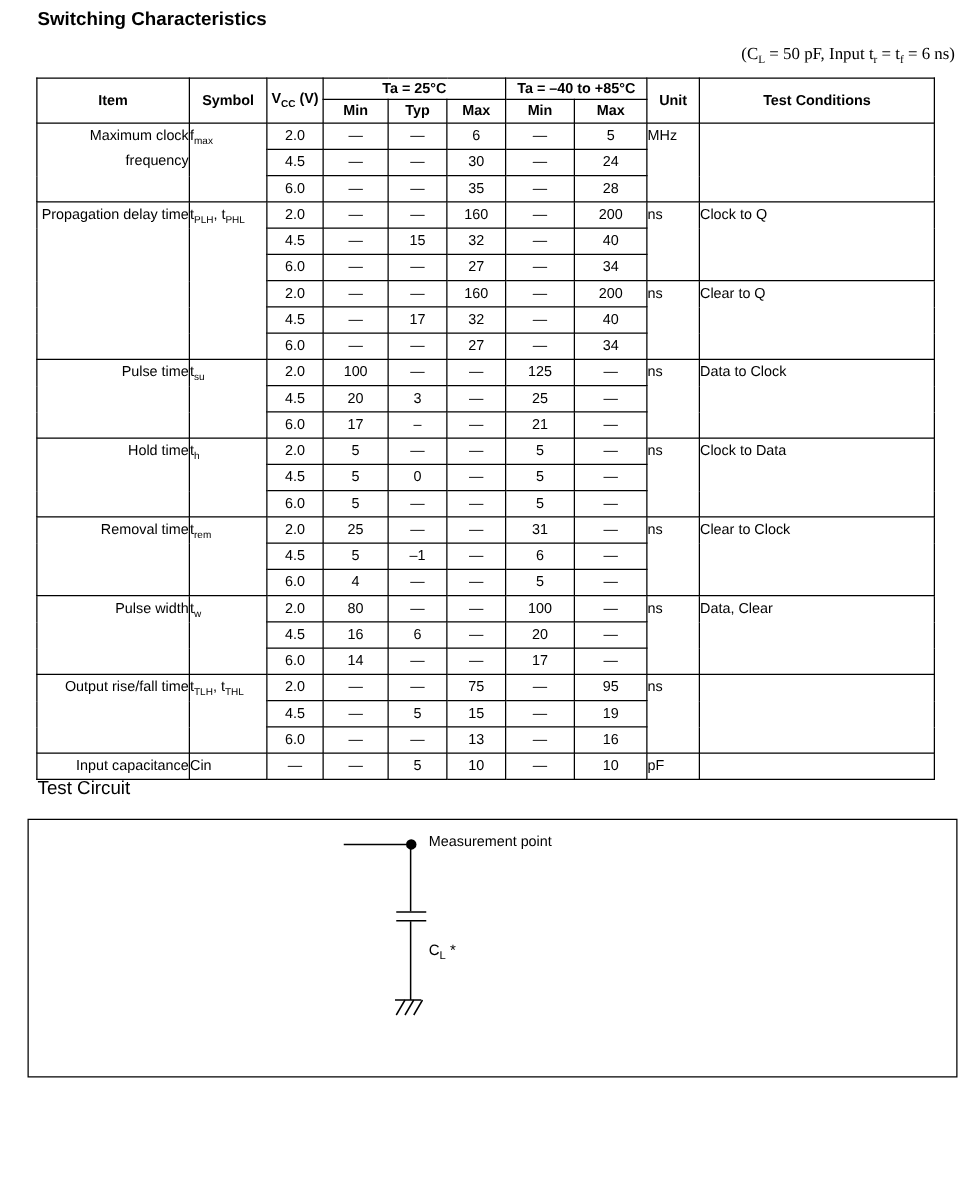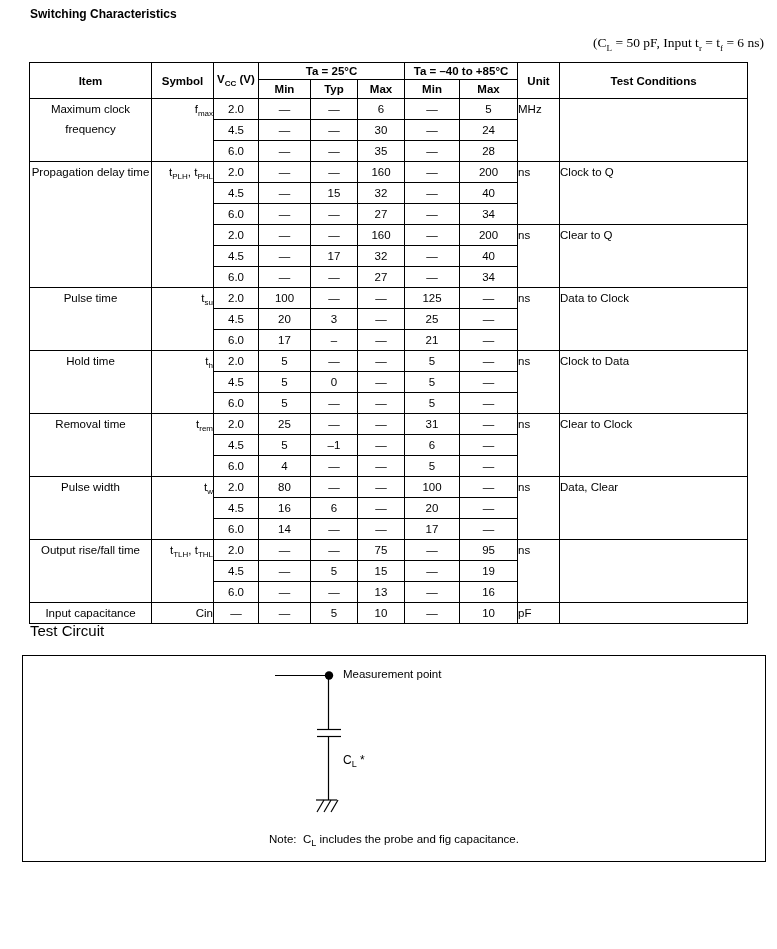--- a/index.html
+++ b/index.html
@@ -1,28 +1,28 @@
 <!DOCTYPE html>
 <html><head>
 <meta charset="utf-8">
 <style>
   html,body{margin:0;padding:0;}
   body{width:777px;height:949px;background:#ffffff;color:#000;
        font-family:"Liberation Sans", sans-serif;position:relative;overflow:hidden;}
-  .title{position:absolute;left:30px;top:7px;font-size:12px;font-weight:bold;margin:0;}
+  .title{position:absolute;left:30px;top:7px;font-size:15px;font-weight:bold;margin:0;}
   .title2{position:absolute;left:30px;top:622px;font-size:15px;font-weight:normal;margin:0;}
   .cond{position:absolute;top:35px;right:13px;font-family:"Liberation Serif", serif;font-size:13.5px;}
   .cond sub{font-size:9px;}
   table.sw{position:absolute;left:29px;top:62px;border-collapse:collapse;table-layout:fixed;width:718px;}
   table.sw td, table.sw th{border:1px solid #000;font-size:11.5px;padding:0;overflow:hidden;}
   table.sw th{font-weight:bold;text-align:center;vertical-align:middle;}
   tr.h1 th{height:16px;}
   tr.h2 th{height:18px;}
-  td.item{text-align:center;vertical-align:top;padding:0 3px;line-height:20px;}
-  td.sym{text-align:right;vertical-align:top;line-height:20px;}
+  td.item{text-align:right;vertical-align:top;padding:0 3px;line-height:20px;}
+  td.sym{text-align:left;vertical-align:top;line-height:20px;}
   td.val{text-align:center;vertical-align:middle;height:20px;}
   td.unit{vertical-align:top;line-height:20px;}
   td.tc{text-align:left;vertical-align:top;padding:0 4px;line-height:20px;}
   sub{font-size:8px;}
   #circuit-box{position:absolute;left:22px;top:655px;width:742px;height:205px;border:1px solid #000;}
   #circuit-box svg{position:absolute;left:0;top:0;}
   .meas-label{position:absolute;left:320px;top:12px;font-size:11.5px;}
   .cap-label{position:absolute;left:320px;top:73px;font-size:12px;margin-top:24px;}
   .cap-label sub{font-size:9px;}
   .note{position:absolute;left:0;right:0;top:177px;text-align:center;font-size:11.5px;white-space:pre-wrap;}
@@ -324,14 +324,13 @@
       <line x1="294" y1="80.5" x2="318" y2="80.5"></line>
       <line x1="305.5" y1="81" x2="305.5" y2="144"></line>
       <line x1="293" y1="144" x2="314" y2="144"></line>
       <line x1="294" y1="156" x2="301" y2="144"></line>
       <line x1="301" y1="156" x2="308" y2="144"></line>
       <line x1="308" y1="156" x2="315" y2="144"></line>
     </g>
   </svg>
   <span class="meas-label">Measurement point</span>
   <span class="cap-label">C<sub>L</sub> *</span>
-  <div class="note">Note:  C<sub>L</sub> includes the probe and fig capacitance.</div>
 </div>
 
 </body></html>

